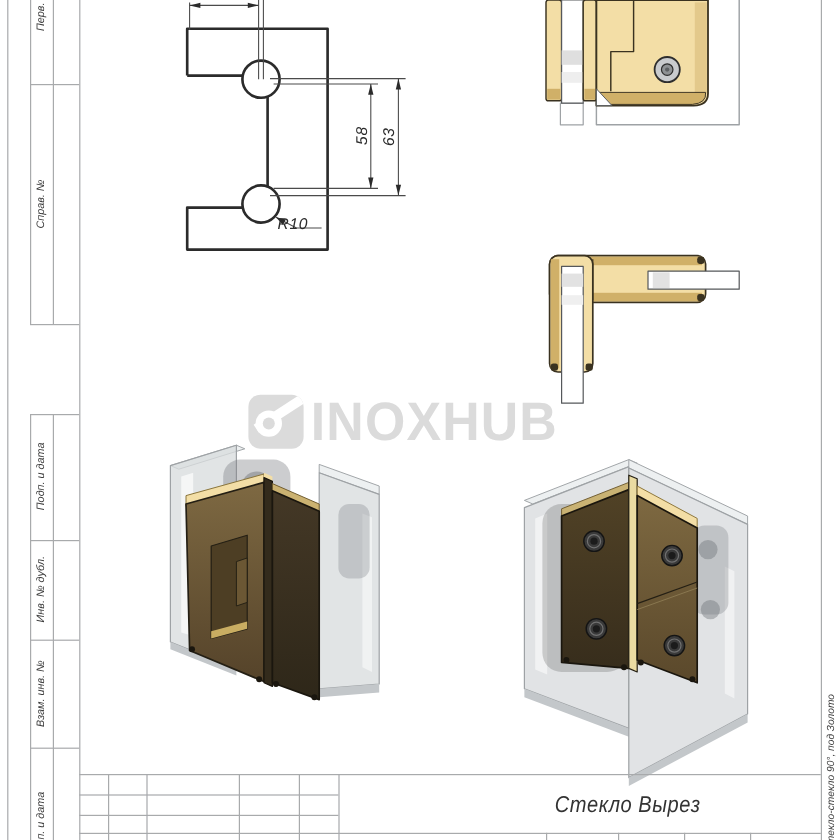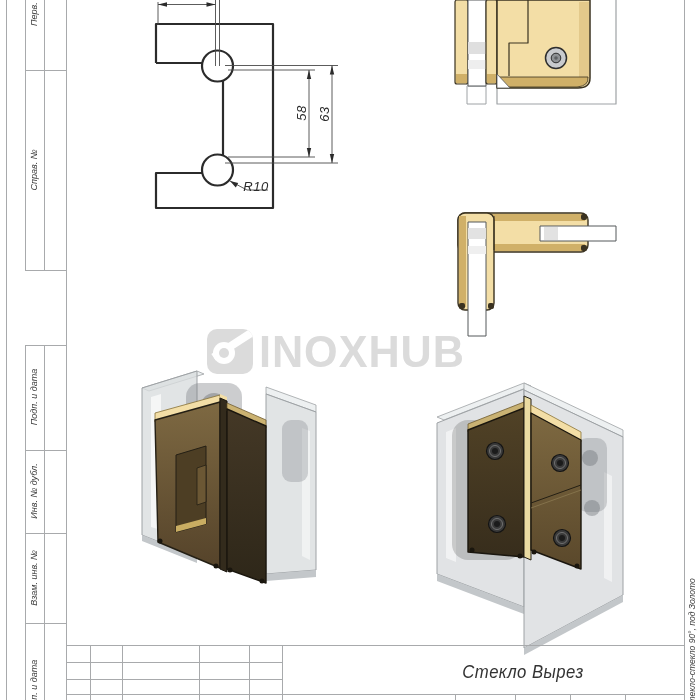--- a/index.html
+++ b/index.html
@@ -280,13 +280,13 @@
 <div class="vlabel overlay" style="left:34px;top:491px">Инв. № дубл.</div>
 <div class="vlabel overlay" style="left:34px;top:578px">Взам. инв. №</div>
 <div class="vlabel overlay" style="left:34px;top:688px">Подп. и дата</div>
 
 <div class="sidenote overlay" style="left:692px;top:643px">стекло-стекло 90°, под Золото</div>
 
 <div class="tb-title overlay">Стекло Вырез</div>
 
 <div class="dimlabel overlay" style="left:301px;top:113px">58</div>
 <div class="dimlabel overlay" style="left:324px;top:114px">63</div>
-<div class="dimlabel flat overlay" style="left:256px;top:186px">R10</div>
+<div class="dimlabel flat overlay" style="left:244px;top:186px">R10</div>
 
 </body></html>

